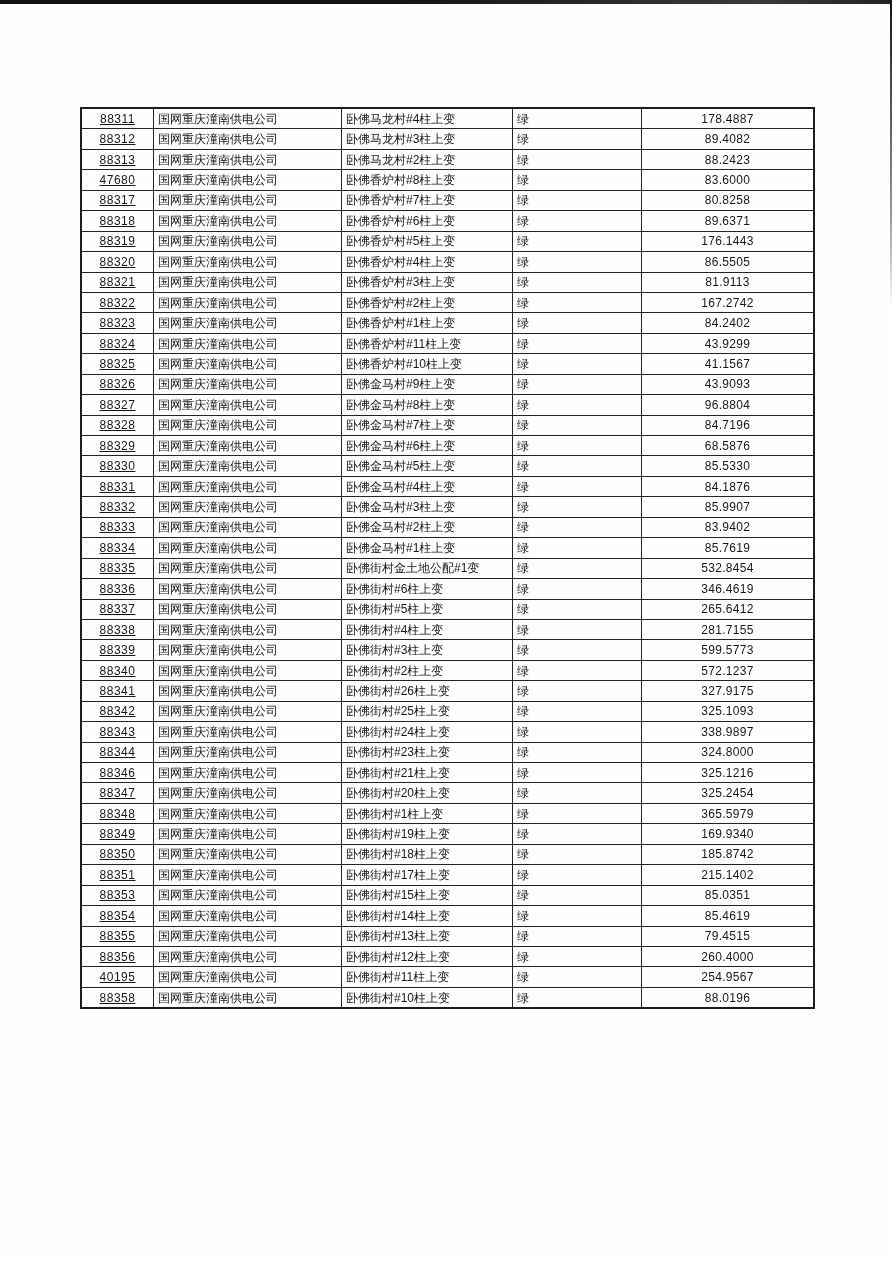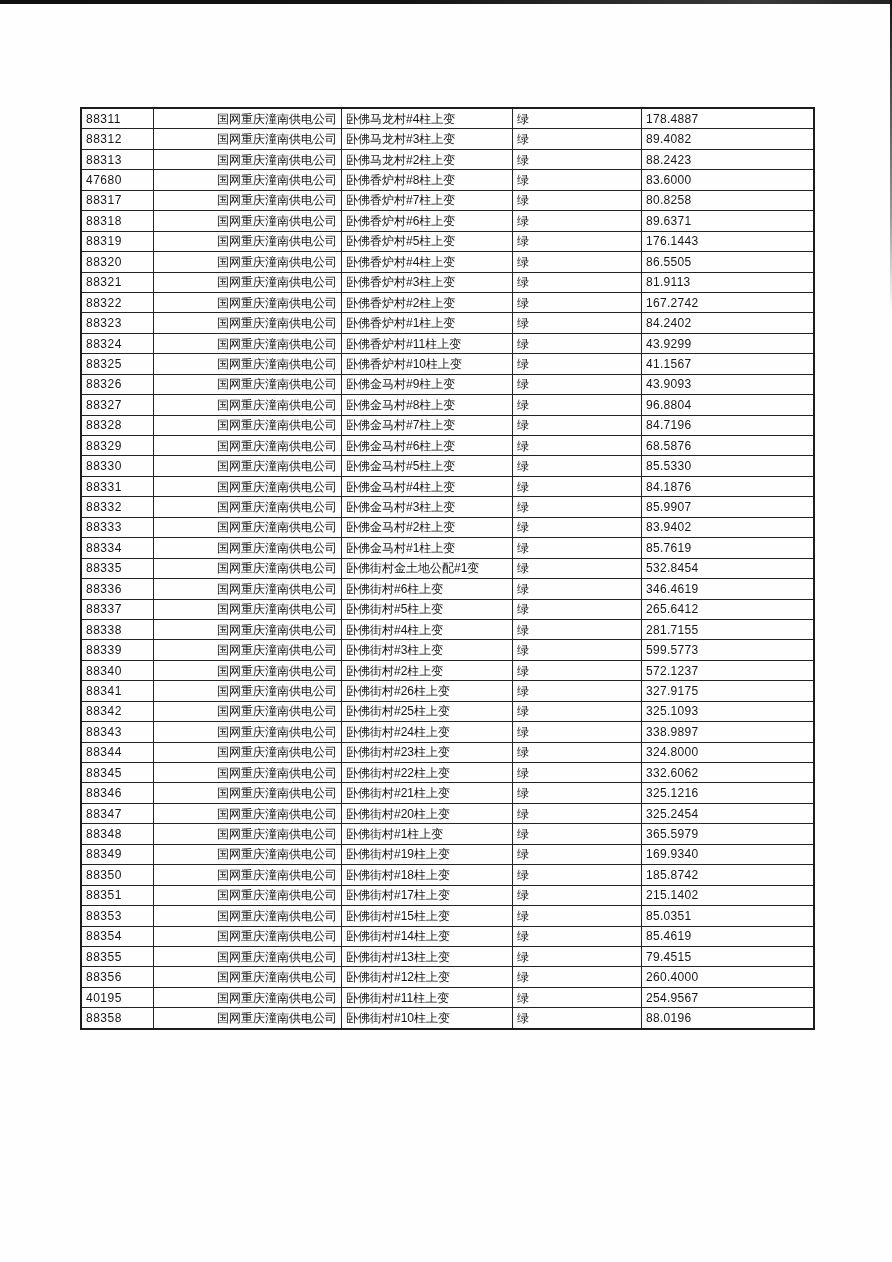--- a/index.html
+++ b/index.html
@@ -42,25 +42,25 @@
     border: 1px solid #232323;
     height: 19.45px;
     padding: 0 4px;
     font-size: 12px;
     line-height: 1;
     color: #161616;
     white-space: nowrap;
     overflow: hidden;
     vertical-align: middle;
   }
-  td.c-id     { width: 63px;  letter-spacing: 0.5px; }
-  td.c-org    { width: 179px; text-align: right; margin-top: 47px; }
+  td.c-id     { width: 63px;  text-align: center; letter-spacing: 0.5px; text-decoration: underline; }
+  td.c-org    { width: 179px; text-align: left; margin-top: 47px; }
   td.c-dev    { width: 162px; text-align: left; margin-top: 8px; }
   td.c-status { width: 120px; text-align: left; }
-  td.c-val    { width: 163px; text-align: left; letter-spacing: 0.3px; }
+  td.c-val    { width: 163px; text-align: center; letter-spacing: 0.3px; }
 </style>
 </head>
 <body>
 
 <div class="page">
   <div class="scan-edge-top"></div>
   <div class="scan-edge-right"></div>
 
   <table class="data-grid">
     <tbody>
@@ -282,27 +282,20 @@
           <td class="c-val">338.9897</td>
         </tr>
         <tr>
           <td class="c-id">88344</td>
           <td class="c-org">国网重庆潼南供电公司</td>
           <td class="c-dev">卧佛街村#23柱上变</td>
           <td class="c-status">绿</td>
           <td class="c-val">324.8000</td>
         </tr>
         <tr>
-          <td class="c-id">88345</td>
-          <td class="c-org">国网重庆潼南供电公司</td>
-          <td class="c-dev">卧佛街村#22柱上变</td>
-          <td class="c-status">绿</td>
-          <td class="c-val">332.6062</td>
-        </tr>
-        <tr>
           <td class="c-id">88346</td>
           <td class="c-org">国网重庆潼南供电公司</td>
           <td class="c-dev">卧佛街村#21柱上变</td>
           <td class="c-status">绿</td>
           <td class="c-val">325.1216</td>
         </tr>
         <tr>
           <td class="c-id">88347</td>
           <td class="c-org">国网重庆潼南供电公司</td>
           <td class="c-dev">卧佛街村#20柱上变</td>

